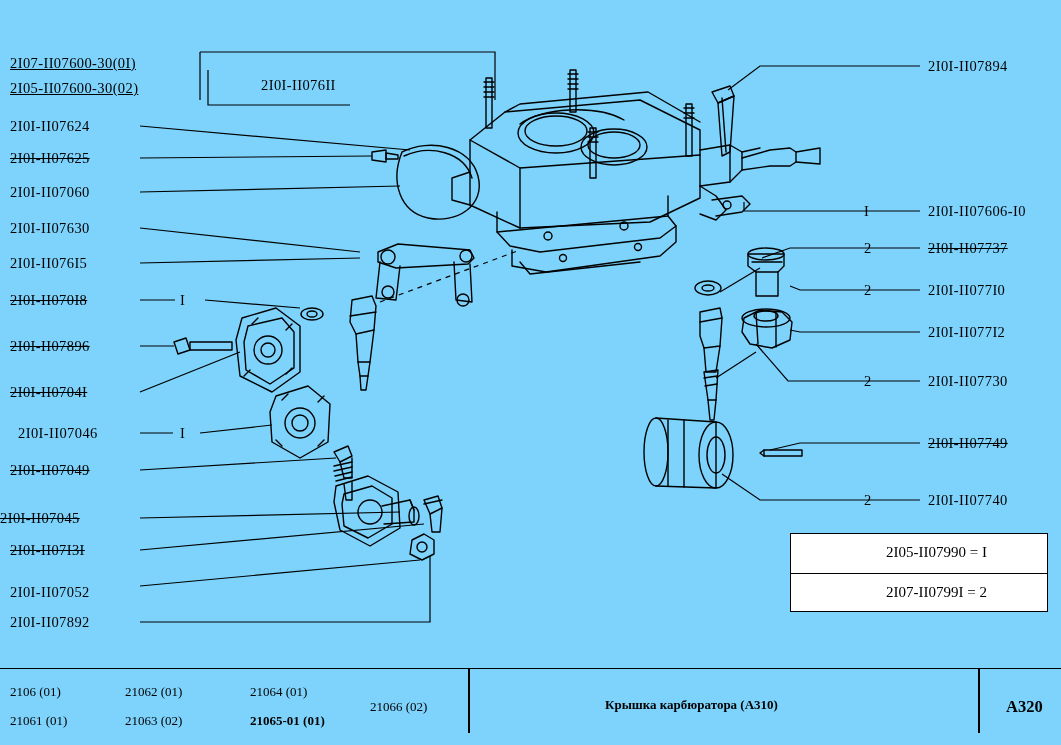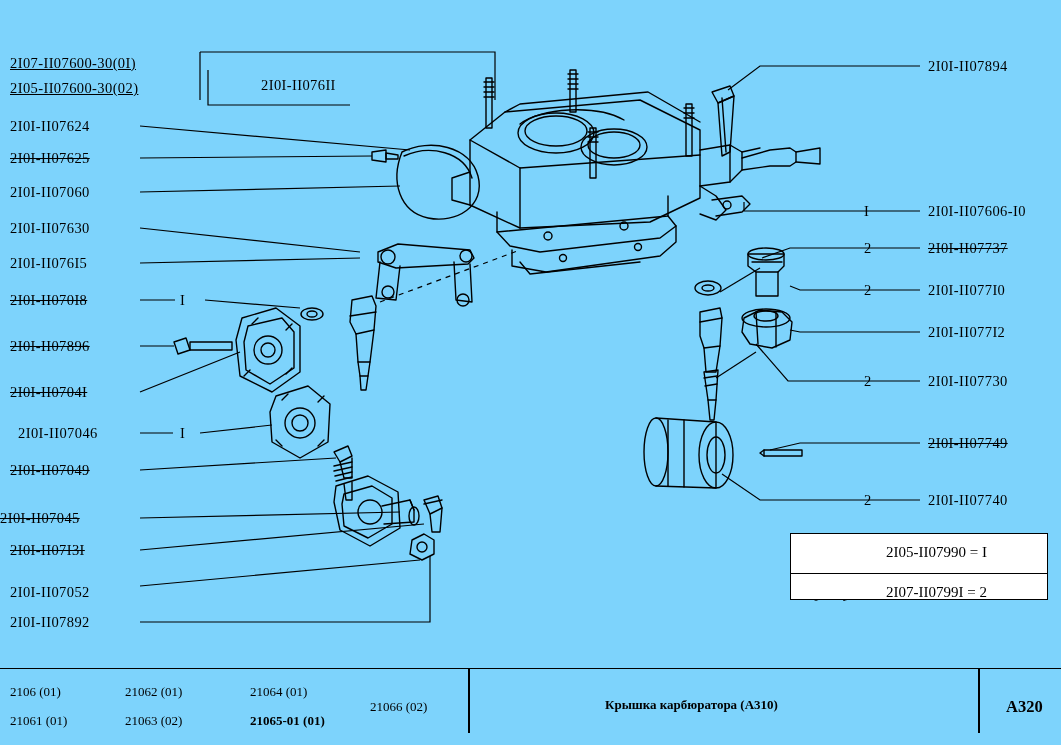--- a/index.html
+++ b/index.html
@@ -68,21 +68,21 @@
     font-weight: bold;
     font-size: 16.5px;
     white-space: nowrap;
   }
   
   #legend {
     position: absolute;
     left: 790px;
     top: 533px;
     width: 258px;
-    height: 67px;
+    height: 79px;
     border: 1.6px solid #000;
     box-sizing: border-box;
     background: #fff;
   }
   #legend .divline {
     position: absolute;
     left: 0; right: 0;
     top: 39px;
     height: 1.3px;
     background: #000;

